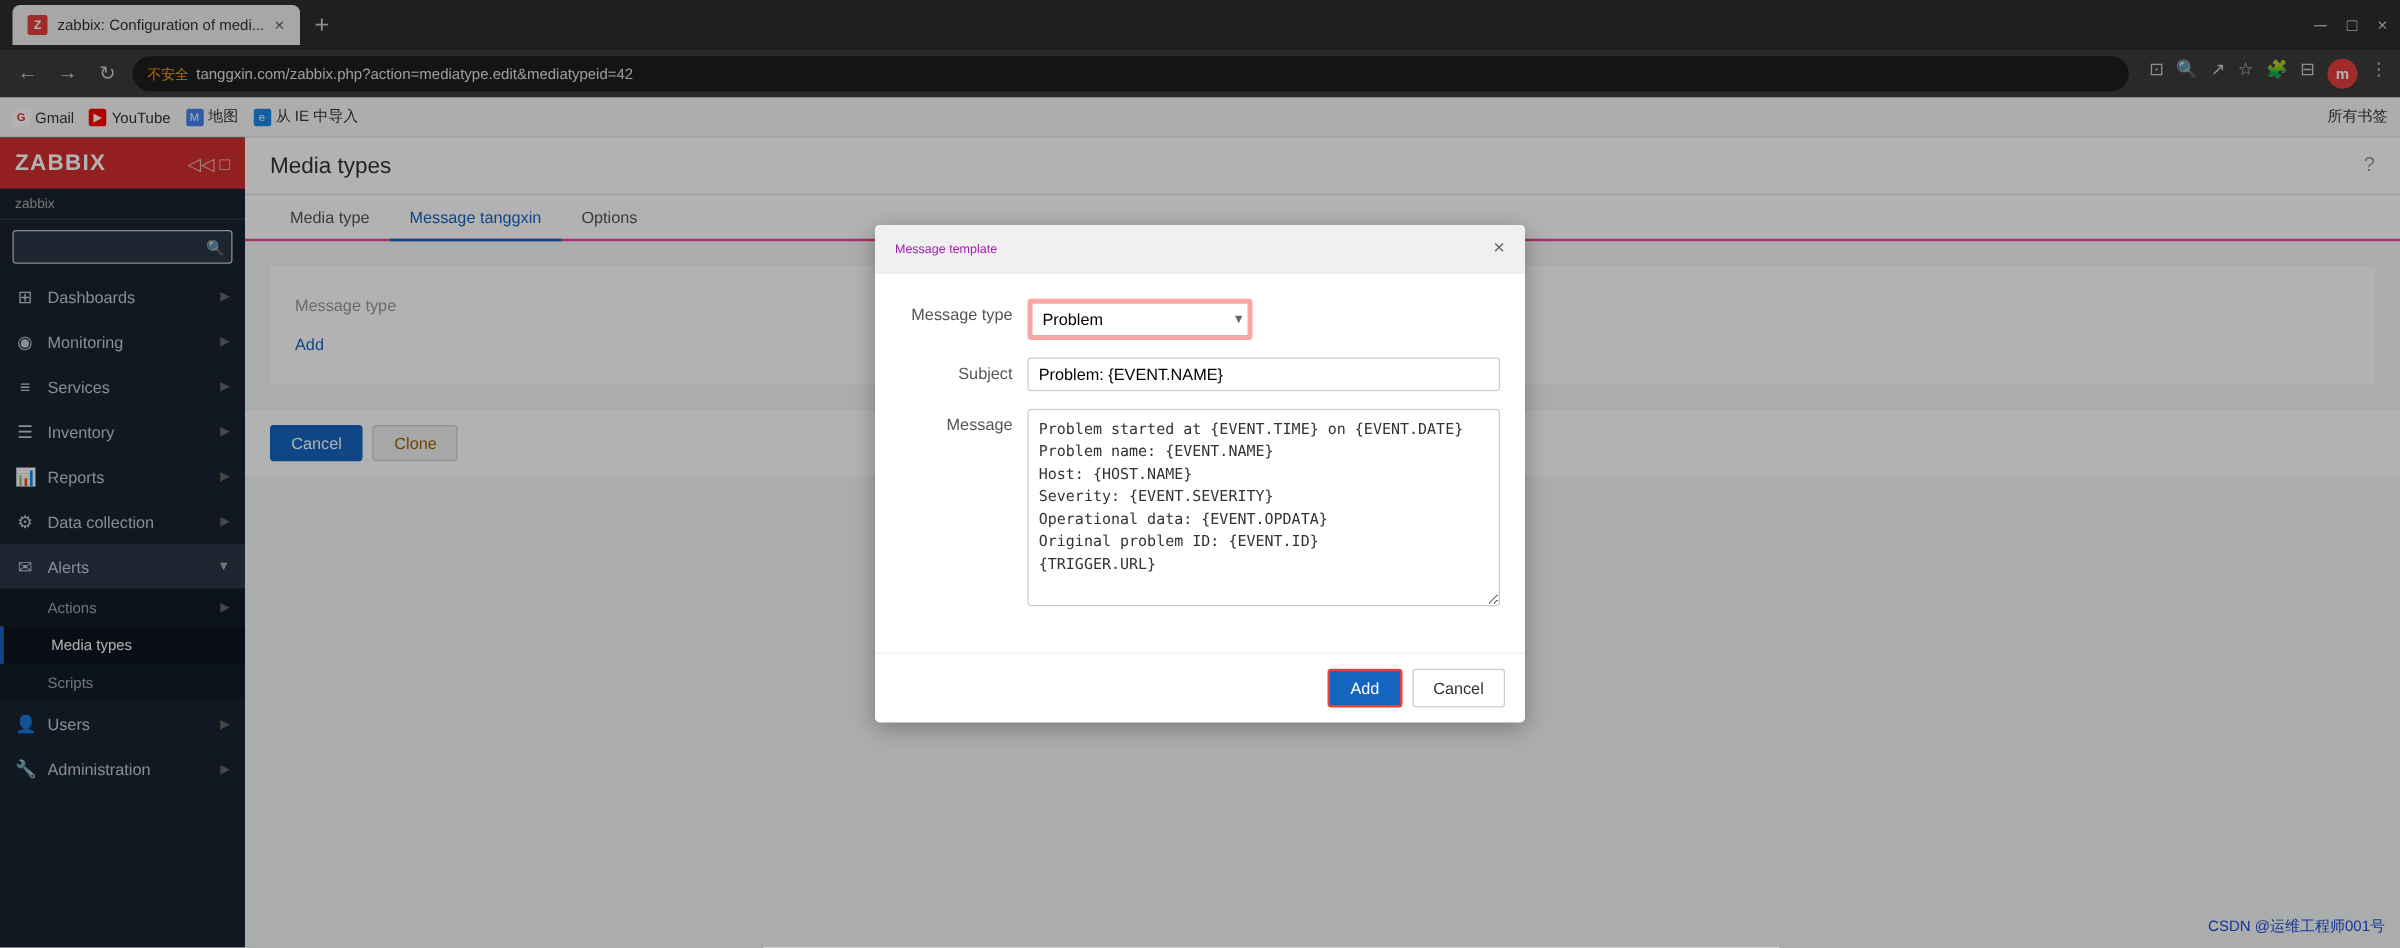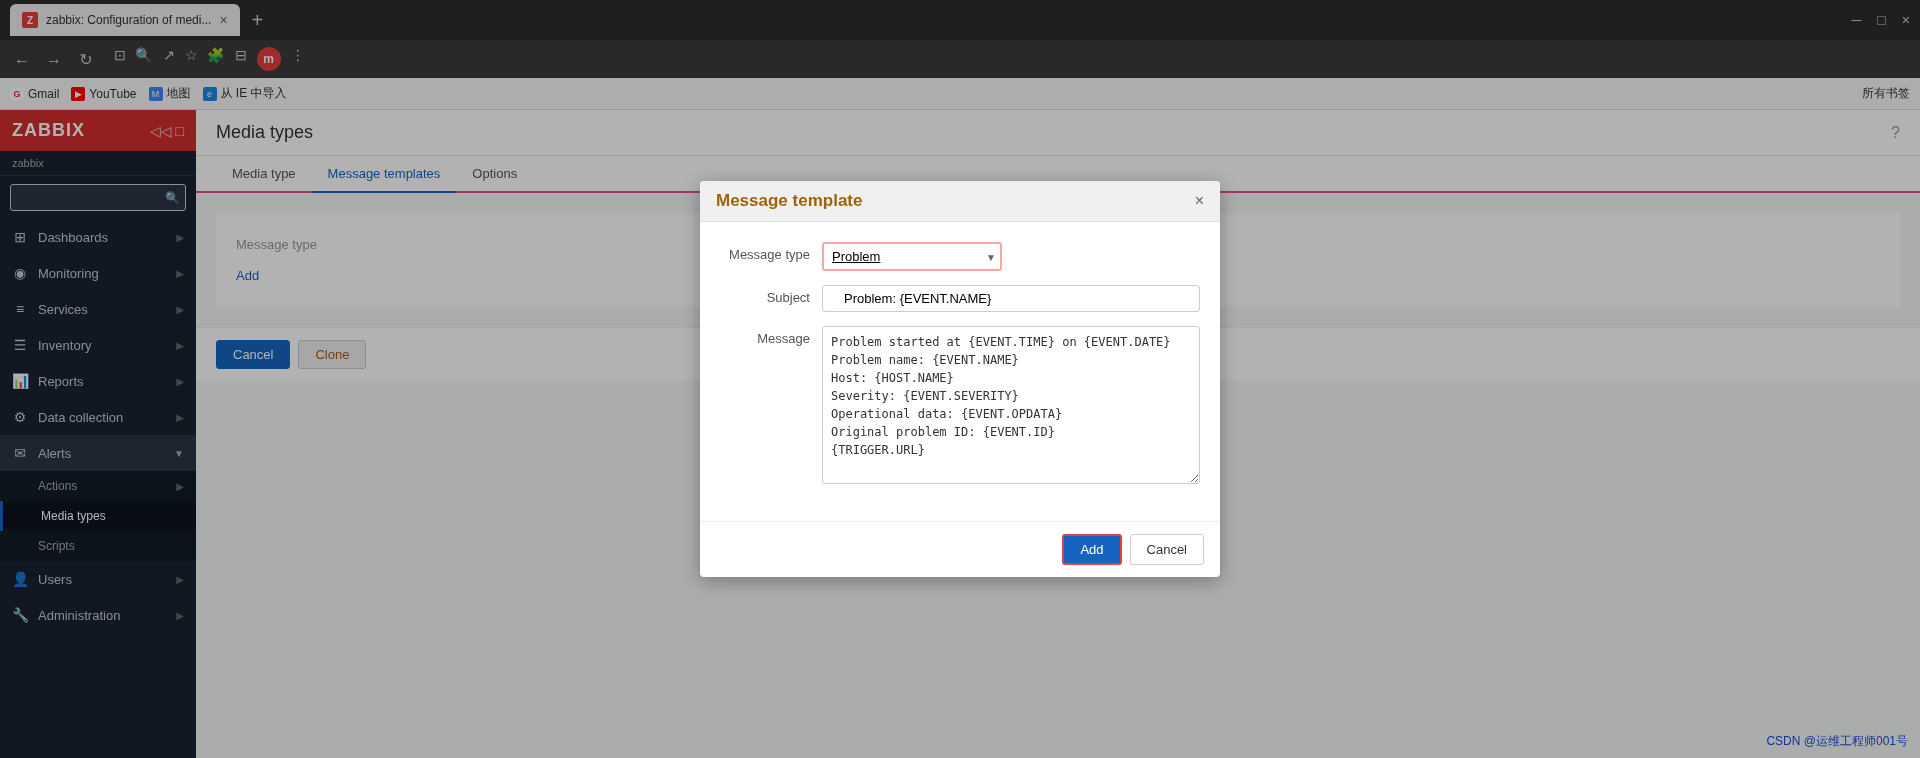--- a/index.html
+++ b/index.html
@@ -82,32 +82,32 @@
     .btn { padding: 6px 16px; border-radius: 3px; border: 1px solid; cursor: pointer; font-size: 13px; }
     .btn-primary { background: #1565c0; color: white; border-color: #1565c0; }
     .btn-secondary { background: #f0f0f0; color: #a16207; border-color: #ccc; }
 
     
     .overlay { position: fixed; top: 0; left: 0; right: 0; bottom: 0; background: rgba(0,0,0,0.3); z-index: 100; display: flex; align-items: center; justify-content: center; }
 
     
     .modal { background: white; border-radius: 4px; box-shadow: 0 4px 20px rgba(0,0,0,0.3); width: 520px; }
     .modal-header { background: #f0f0f0; padding: 10px 16px; display: flex; align-items: center; justify-content: space-between; border-bottom: 1px solid #ddd; border-radius: 4px 4px 0 0; }
-    .modal-title { font-size: 17px; font-weight: bold; color: #a16207; }
+    .modal-title { font-size: 10px; font-weight: normal; color: #a21caf; }
     .modal-close { color: #666; cursor: pointer; font-size: 16px; }
     .modal-body { padding: 20px; }
     .modal-field { display: flex; align-items: flex-start; gap: 12px; margin-bottom: 14px; }
     .modal-field-label { width: 90px; text-align: right; color: #555; font-size: 13px; padding-top: 5px; flex-shrink: 0; }
     .modal-field-content { flex: 1; }
 
     .select-wrapper { position: relative; display: inline-block; }
-    select { padding: 5px 24px 5px 8px; border: 2px solid #fca5a5; border-radius: 3px; font-size: 13px; background: white; appearance: none; cursor: pointer; min-width: 180px; outline: none; text-decoration: underline; }
+    select { padding: 5px 24px 5px 8px; border: 4px solid #fca5a5; border-radius: 3px; font-size: 13px; background: white; appearance: none; cursor: pointer; min-width: 180px; outline: none; }
     .select-arrow { position: absolute; right: 6px; top: 50%; transform: translateY(-50%); pointer-events: none; color: #666; font-size: 10px; }
 
-    input[type="text"] { width: 100%; padding: 5px 21px; border: 1px solid #ccc; border-radius: 3px; font-size: 13px; outline: none; }
+    input[type="text"] { width: 100%; padding: 5px 8px; border: 1px solid #ccc; border-radius: 3px; font-size: 13px; outline: none; }
 
     textarea { width: 100%; padding: 6px 8px; border: 1px solid #ccc; border-radius: 3px; font-size: 12px; resize: vertical; font-family: monospace; outline: none; color: #333; line-height: 1.5; }
 
     .modal-footer { padding: 12px 16px; display: flex; justify-content: flex-end; gap: 8px; border-top: 1px solid #eee; }
     .btn-add { background: #1565c0; color: white; border: 2px solid #e53e3e; padding: 6px 16px; border-radius: 3px; cursor: pointer; font-size: 13px; }
     .btn-cancel { background: white; color: #333; border: 1px solid #ccc; padding: 6px 16px; border-radius: 3px; cursor: pointer; font-size: 13px; }
 
     
     .watermark { position: fixed; bottom: 8px; right: 12px; color: #1d4ed8; font-size: 12px; }
   </style>
@@ -125,20 +125,24 @@
     <span>─</span>
     <span>□</span>
     <span>×</span>
   </div>
 </div>
 
 <div class="address-bar-row">
   <span class="nav-btn">←</span>
   <span class="nav-btn">→</span>
   <span class="nav-btn">↻</span>
+  <div class="address-bar">
+    <span class="address-security">不安全</span>
+    <span class="address-text"><span>tanggxin.com</span><span>/zabbix.php?action=mediatype.edit&amp;mediatypeid=42</span></span>
+  </div>
   <div class="toolbar-icons">
     <span>⊡</span>
     <span>🔍</span>
     <span>↗</span>
     <span>☆</span>
     <span>🧩</span>
     <span>⊟</span>
     <div class="profile-btn">m</div>
     <span>⋮</span>
   </div>
@@ -247,21 +251,21 @@
     <div class="page-header">
       <span class="page-title">Media types</span>
       <span class="help-icon">?</span>
     </div>
 
     <div class="tabs-bar">
       <div class="tab">
         <span>Media type</span>
       </div>
       <div class="tab active">
-        <span>Message templates</span>
+        <span>Message tanggxin</span>
       </div>
       <div class="tab">
         <span>Options</span>
       </div>
     </div>
 
     <div class="form-content">
       <div class="form-section">
         <div class="message-type-row">
           <span class="message-type-label">Message type</span>

